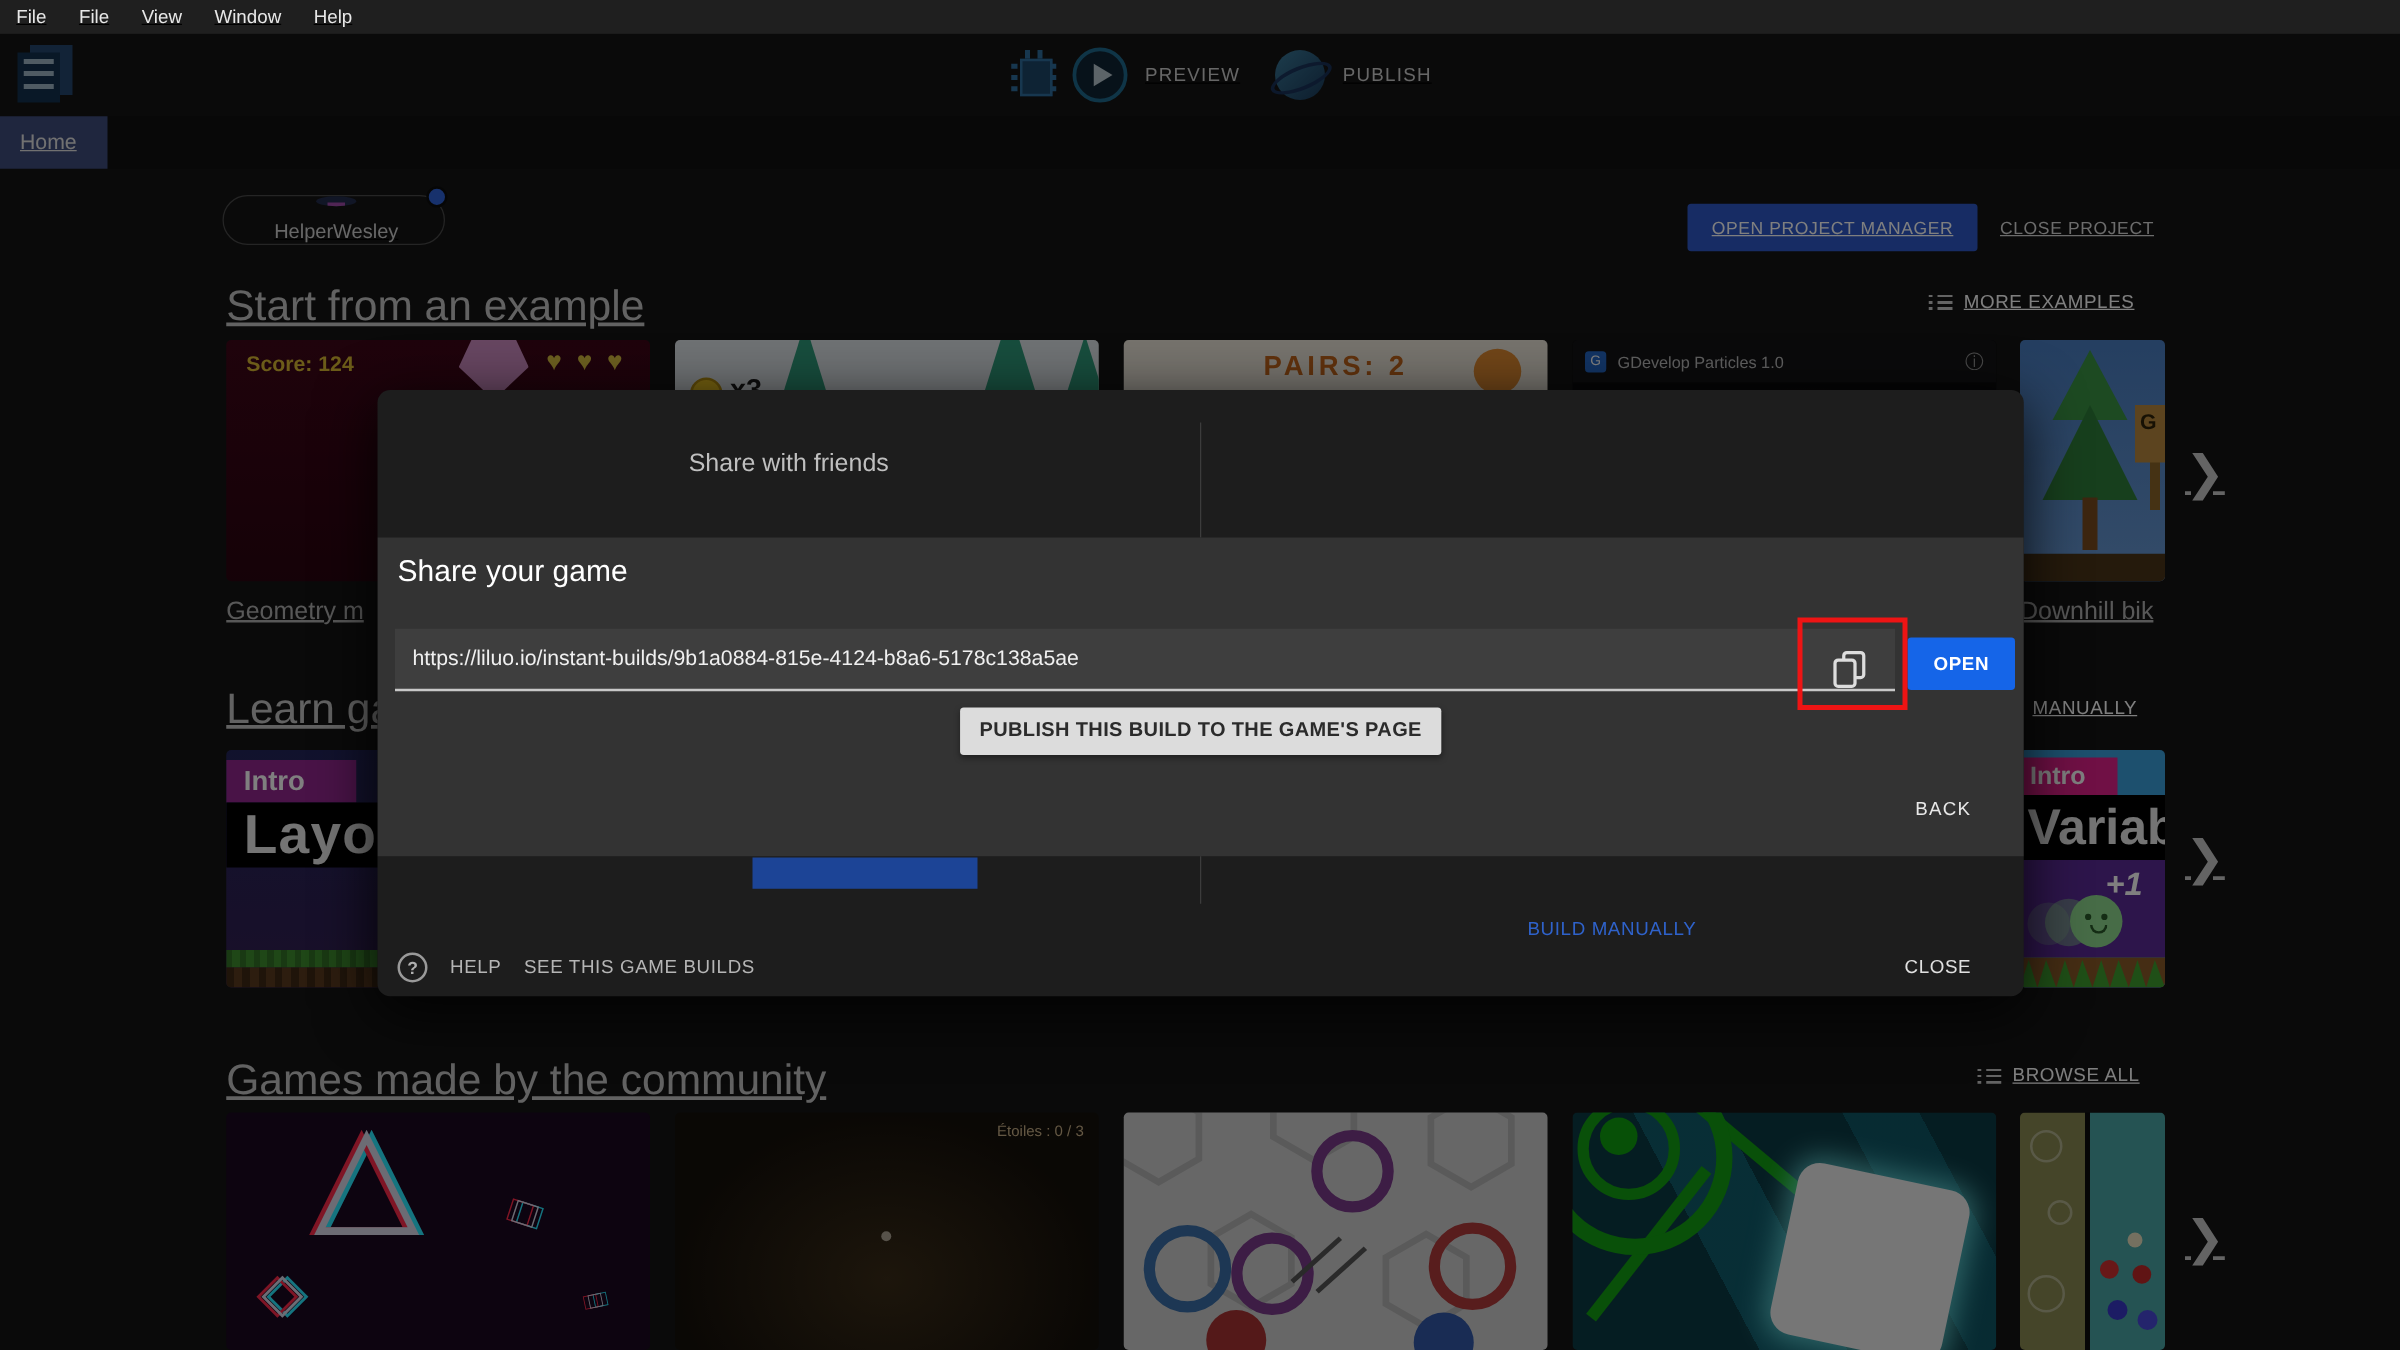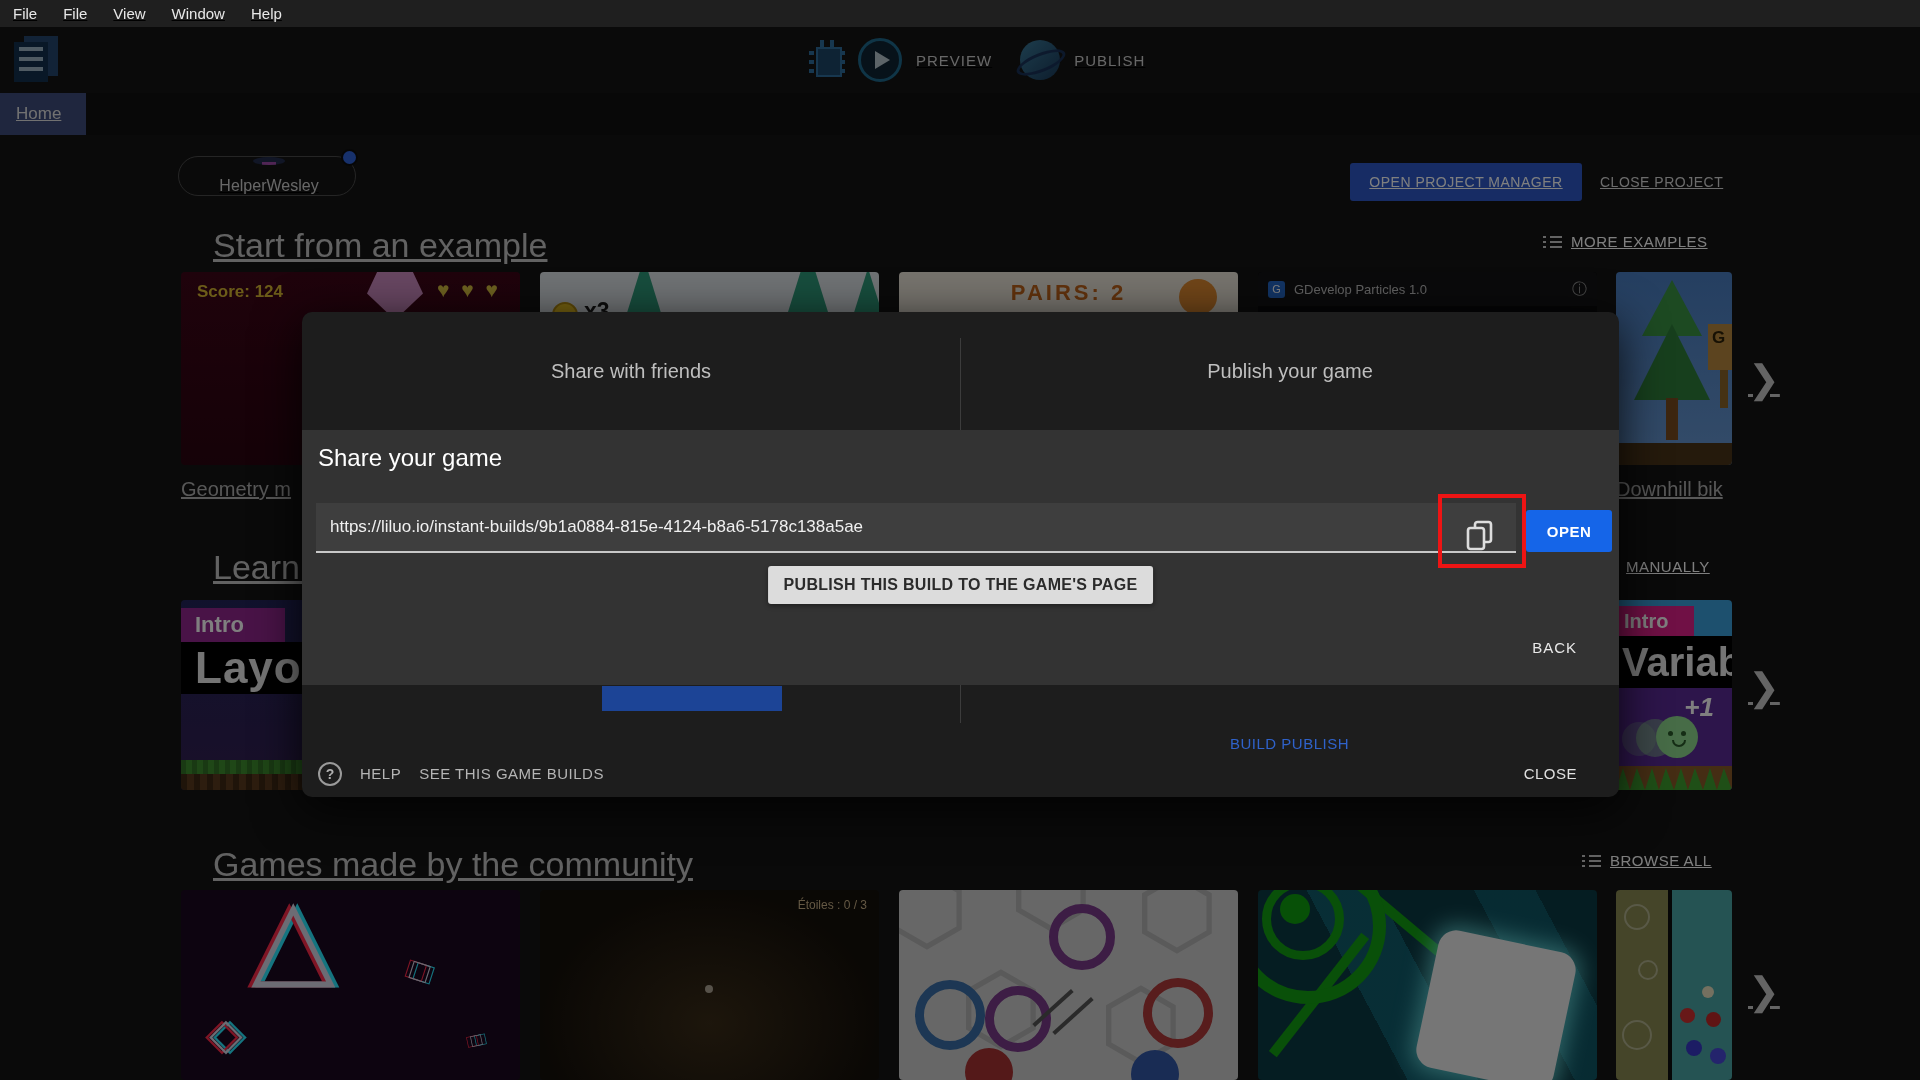--- a/index.html
+++ b/index.html
@@ -40,21 +40,21 @@
   .avatar{width:32px;height:32px;border-radius:50%;background:#222c4c;position:relative;overflow:hidden;}
   .av-head{position:absolute;left:9px;top:5px;width:14px;height:8px;background:#a04aa8;}
   .av-body{position:absolute;left:6px;top:16px;width:20px;height:11px;background:#8a3a96;border-radius:2px;}
   .username{color:#cfcfcf;font-size:16px;}
   .notif-dot{left:341px;top:149px;width:13px;height:13px;border-radius:50%;background:#2e62d8;border:2px solid #0d0d0d;}
   .btn-blue{background:#2e59c8;color:#fff;border:none;border-radius:3px;font-size:14px;letter-spacing:.5px;
             font-family:"Liberation Sans",sans-serif;}
   .btn-text{background:none;border:none;color:#d8d8d8;font-size:14px;letter-spacing:.5px;font-family:"Liberation Sans",sans-serif;}
 
   
-  .sec-title{color:#c4c4c4;font-size:34px;font-weight:400;margin-left:32px;}
+  .sec-title{color:#c4c4c4;font-size:34px;font-weight:400;}
   .action-link{display:flex;align-items:center;gap:9px;color:#ffffff;font-size:15px;letter-spacing:.5px;cursor:pointer;}
   .list-icon{width:19px;height:12px;
     background:
       repeating-linear-gradient(180deg,#c8c8c8 0 2px,transparent 2px 5px) 0 0/3px 12px no-repeat,
       repeating-linear-gradient(180deg,#c8c8c8 0 2px,transparent 2px 5px) 7px 0/12px 12px no-repeat;}
   .caption{color:#b0b0b0;font-size:20px;}
   .chev{color:#c8c8c8;font-size:38px;line-height:1;cursor:pointer;}
   .thumb{position:absolute;overflow:hidden;border-radius:4px;}
 
   
@@ -328,21 +328,20 @@
     <span class="critter" style="left:8px;top:118px;width:15px;height:15px;background:#d03030;box-shadow:26px 4px 0 #c02828;"></span>
     <span class="critter" style="left:14px;top:150px;width:16px;height:16px;background:#3838c8;box-shadow:24px 8px 0 #4848d8;"></span>
   </span>
 </div>
 <div class="abs chev" style="left:1748px;top:972px;">❯</div>
 
 <div class="abs dim"></div>
 
 <div class="abs modal">
   <div class="mtab" style="left:0;">Share with friends</div>
-  <div class="mtab" style="left:659px;">Publish your game</div>
   <div class="tabdiv"></div>
 
   <div class="mpanel">
     <div class="ptitle">Share your game</div>
     <div class="urlbox">
       <input class="urlinput" type="text" readonly="" value="https://liluo.io/instant-builds/9b1a0884-815e-4124-b8a6-5178c138a5ae" style="">
     </div>
     <button class="copybtn">
       <svg width="27" height="31" viewBox="0 0 27 31">
         <rect x="9" y="2" width="16" height="20" rx="2.5" fill="none" stroke="#dddddd" stroke-width="2.6"></rect>
@@ -350,21 +349,21 @@
       </svg>
     </button>
     <div class="redbox"></div>
     <button class="openbtn" style="background:#1565e8;">OPEN</button>
     <button class="pubbtn">PUBLISH THIS BUILD TO THE GAME'S PAGE</button>
     <button class="backbtn">BACK</button>
   </div>
 
   <div class="bluesliver"></div>
   <div class="tabdiv2"></div>
-  <div class="buildman">BUILD PUBLISH</div>
+  <div class="buildman">BUILD MANUALLY</div>
 
   <div class="mfooter">
     <span class="helpcirc">?</span>
     <span class="flabel">HELP</span>
     <span class="flabel">SEE THIS GAME BUILDS</span>
     <button class="closebtn">CLOSE</button>
   </div>
 </div>
 
 </body></html>

